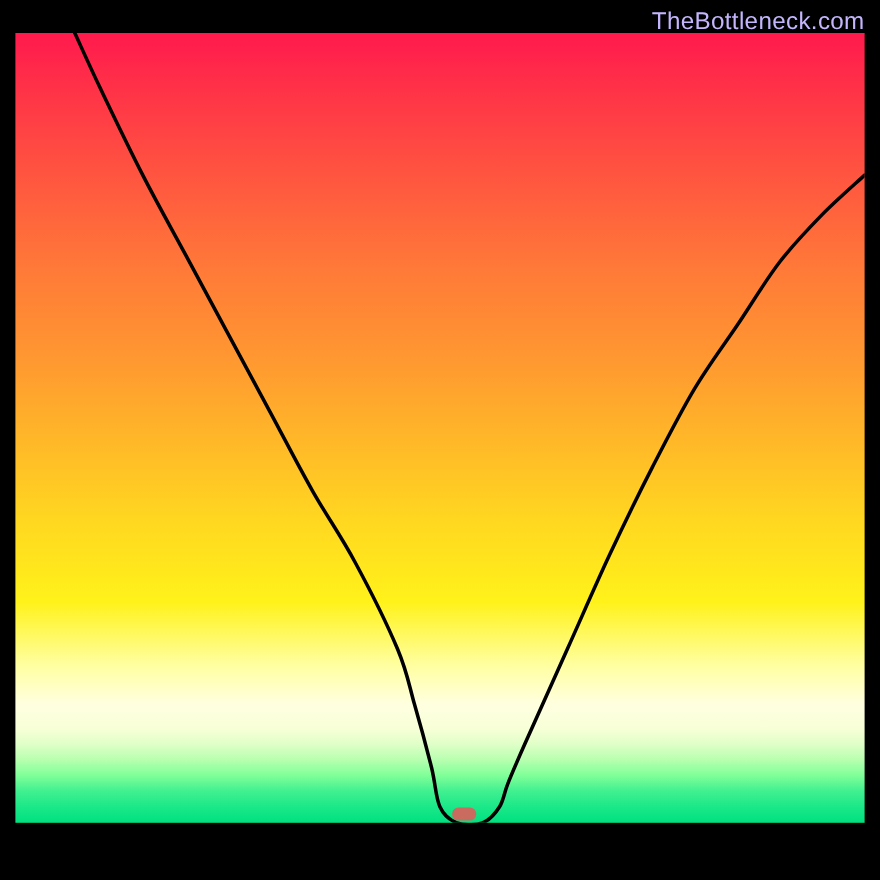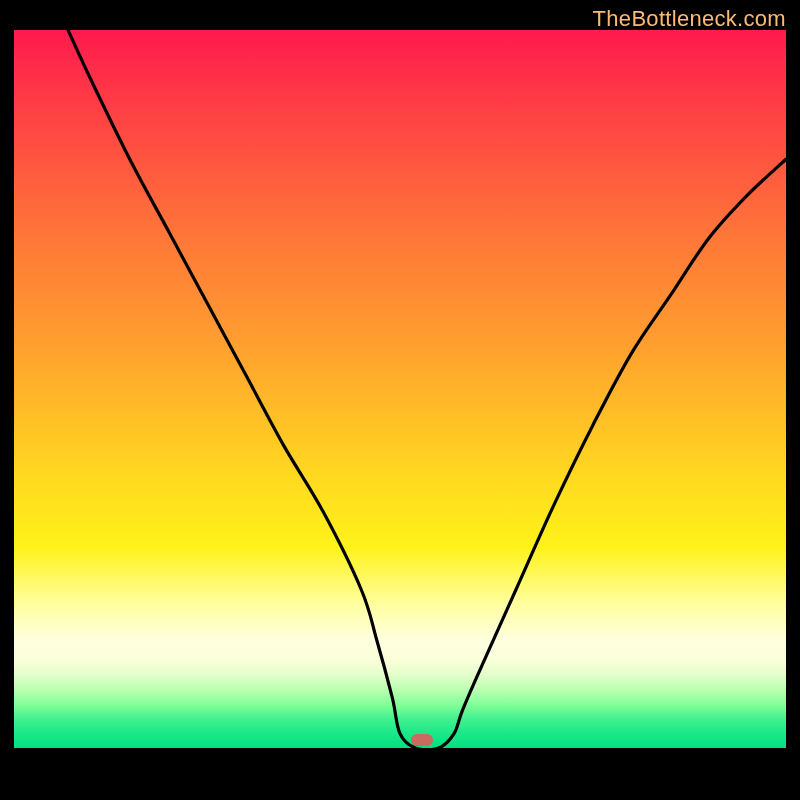--- a/index.html
+++ b/index.html
@@ -61,21 +61,21 @@
   }
   .marker {
     position: absolute;
     background: #c96b5e;
     border-radius: 6px;
   }
   .watermark {
     position: absolute;
     top: 6px;
     right: 14px;
-    color: #fdba74;
+    color: #c4b5fd;
     font-size: 22px;
     font-weight: 500;
     letter-spacing: 0.3px;
   }
 </style>
 </head>
 <body>
 
 <div class="watermark">TheBottleneck.com</div>
 

